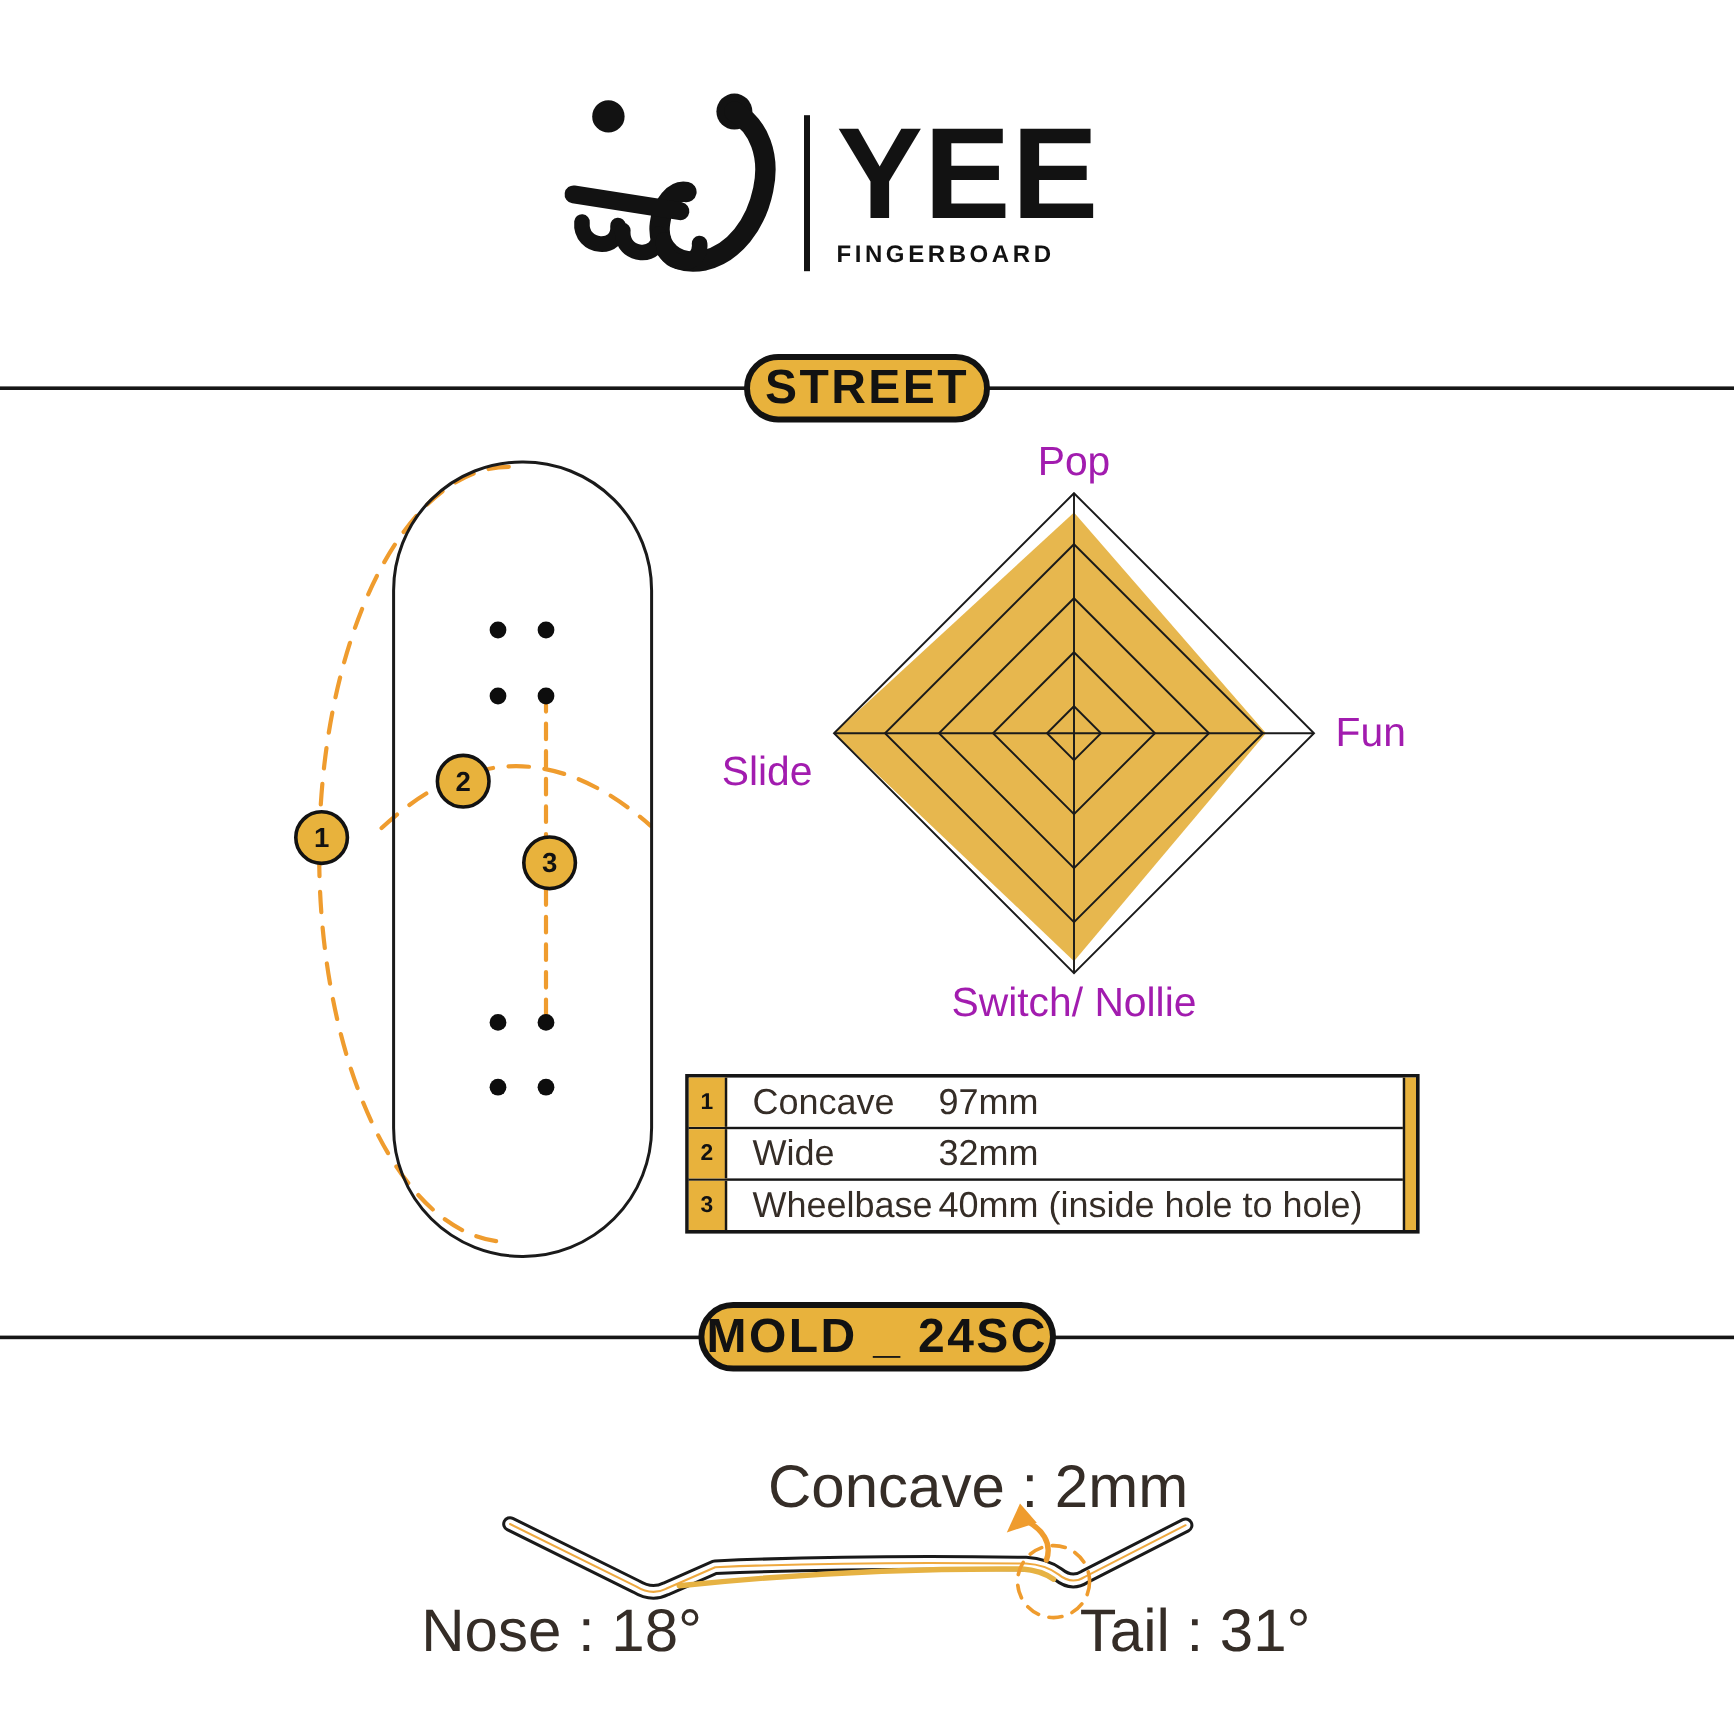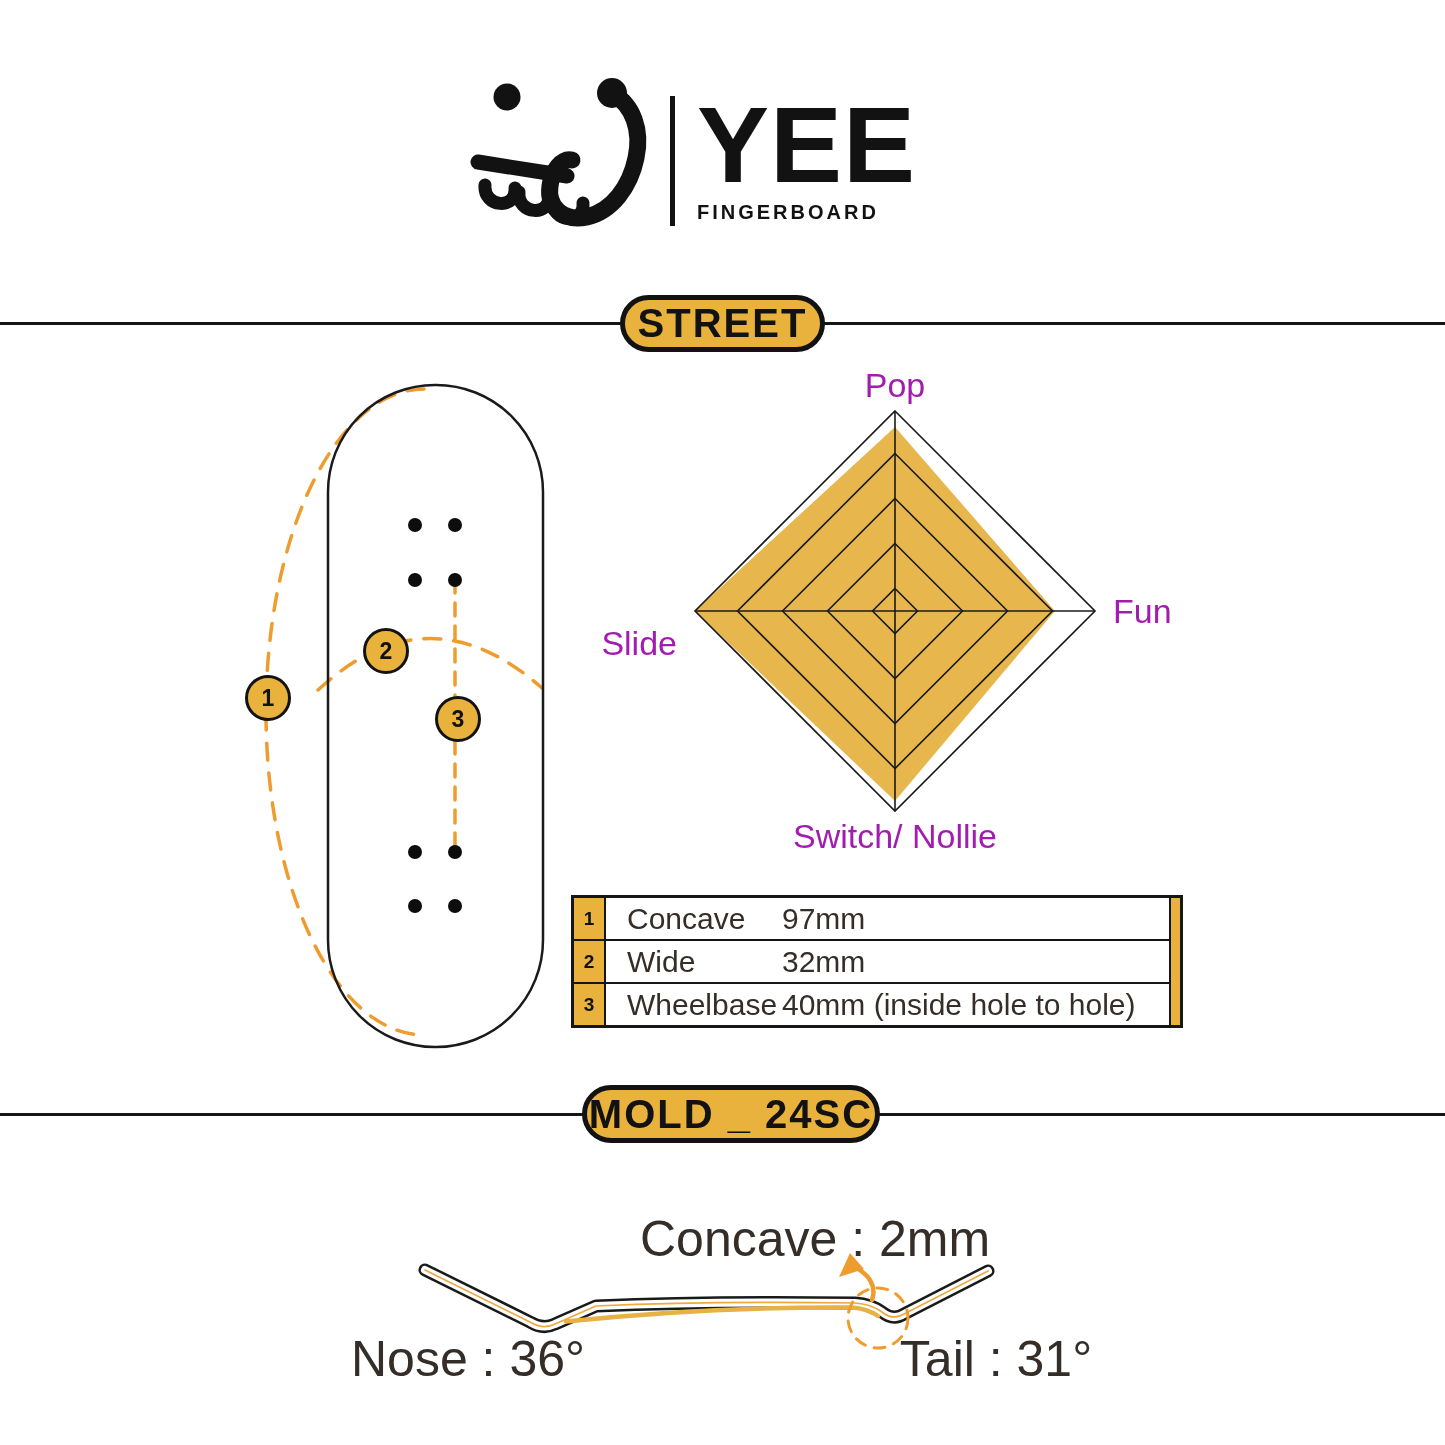--- a/index.html
+++ b/index.html
@@ -137,16 +137,16 @@
       <path d="M 45 70 L 150 122 Q 163 130 175 124 L 216 106 Q 330 101 475 103 Q 491 104 502 112 Q 513 121 524 114 L 608 71" stroke="#1a1a1a" stroke-width="13"></path>
       <path d="M 45 70 L 150 122 Q 163 130 175 124 L 216 106 Q 330 101 475 103 Q 491 104 502 112 Q 513 121 524 114 L 608 71" stroke="#ffffff" stroke-width="8"></path>
       <path d="M 186 121.5 Q 330 106.5 472 107.5 Q 487 108.5 498 116" stroke="#e6b243" stroke-width="4.5"></path>
       <path d="M 45 70 L 150 122 Q 163 130 175 124 L 216 106 Q 330 101 475 103 Q 491 104 502 112 Q 513 121 524 114 L 608 71" stroke="#efa93f" stroke-width="1.7"></path>
       <circle cx="498" cy="118" r="30" stroke="#ef9c2e" stroke-width="3" stroke-dasharray="11 9"></circle>
       <path d="M 492 100 C 497 86 489 74 473 66" stroke="#ef9c2e" stroke-width="4.5"></path>
     </g>
     <polygon points="470,53 459,77 484,69" fill="#ef9c2e"></polygon>
   </svg>
   <div class="abs fig-text" style="left:640px;top:1210px;width:330px;text-align:center;">Concave : 2mm</div>
-  <div class="abs fig-text" style="left:328px;top:1330px;width:280px;text-align:center;">Nose : 36°</div>
+  <div class="abs fig-text" style="left:328px;top:1330px;width:280px;text-align:center;">Nose : 18°</div>
   <div class="abs fig-text" style="left:856px;top:1330px;width:280px;text-align:center;">Tail : 31°</div>
 
 </div>
 
 </body></html>

